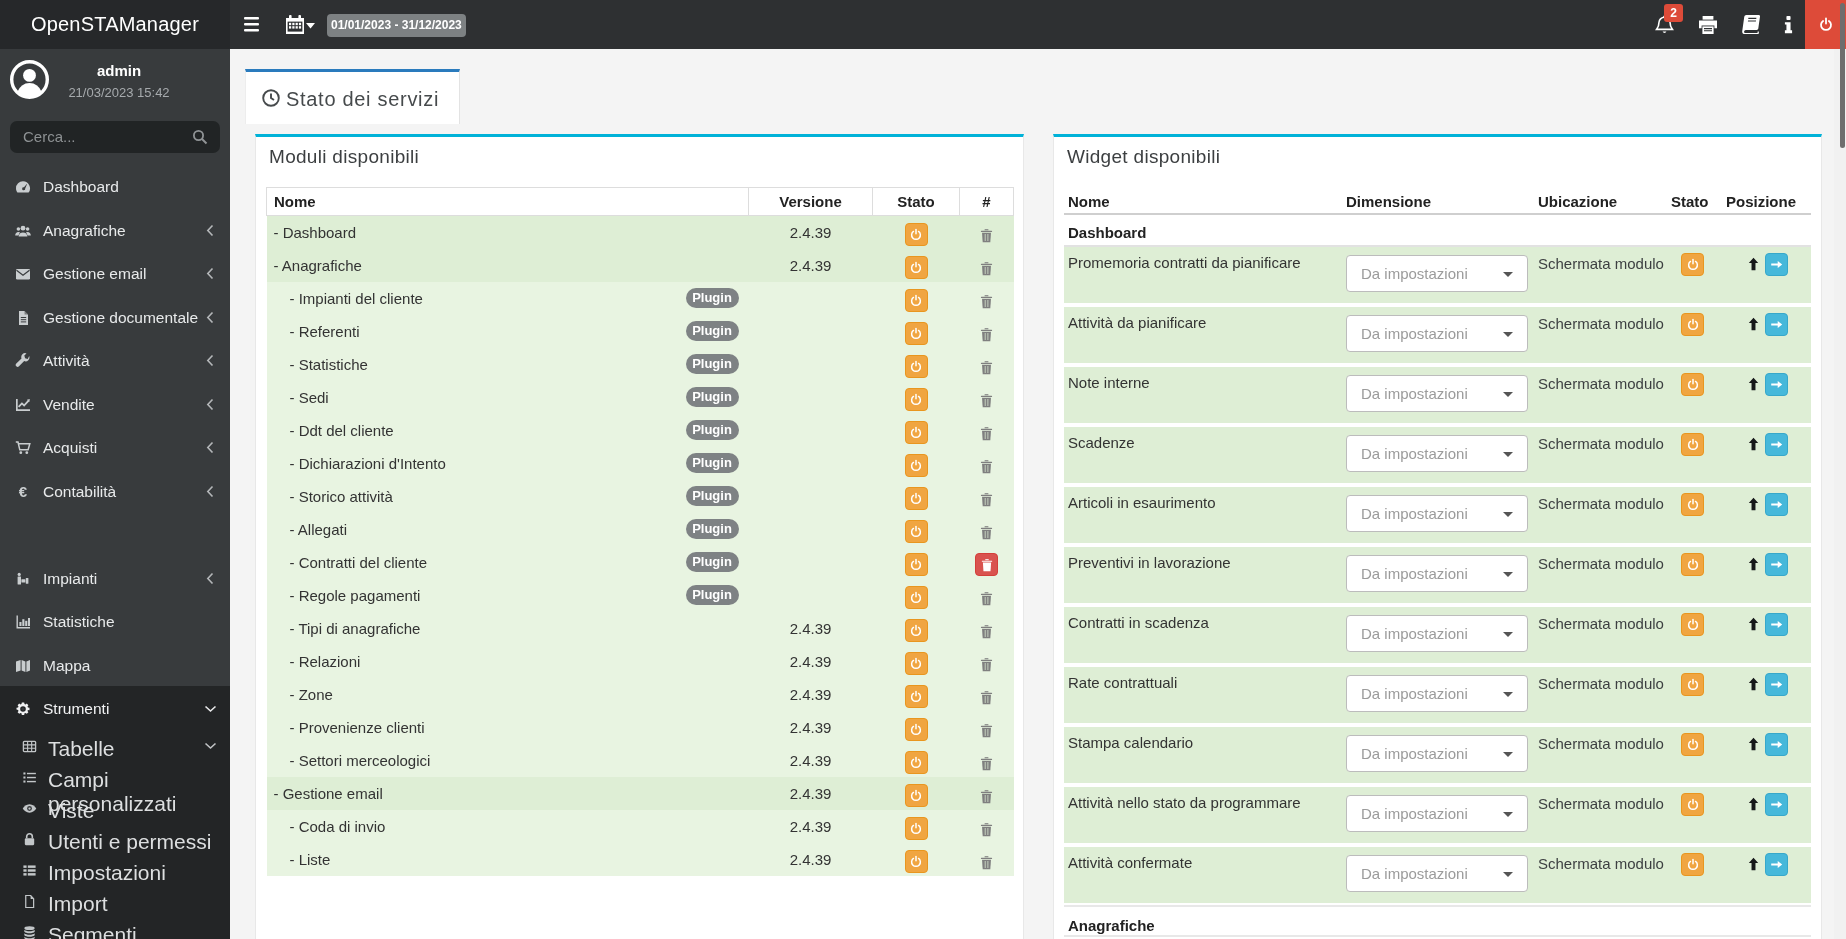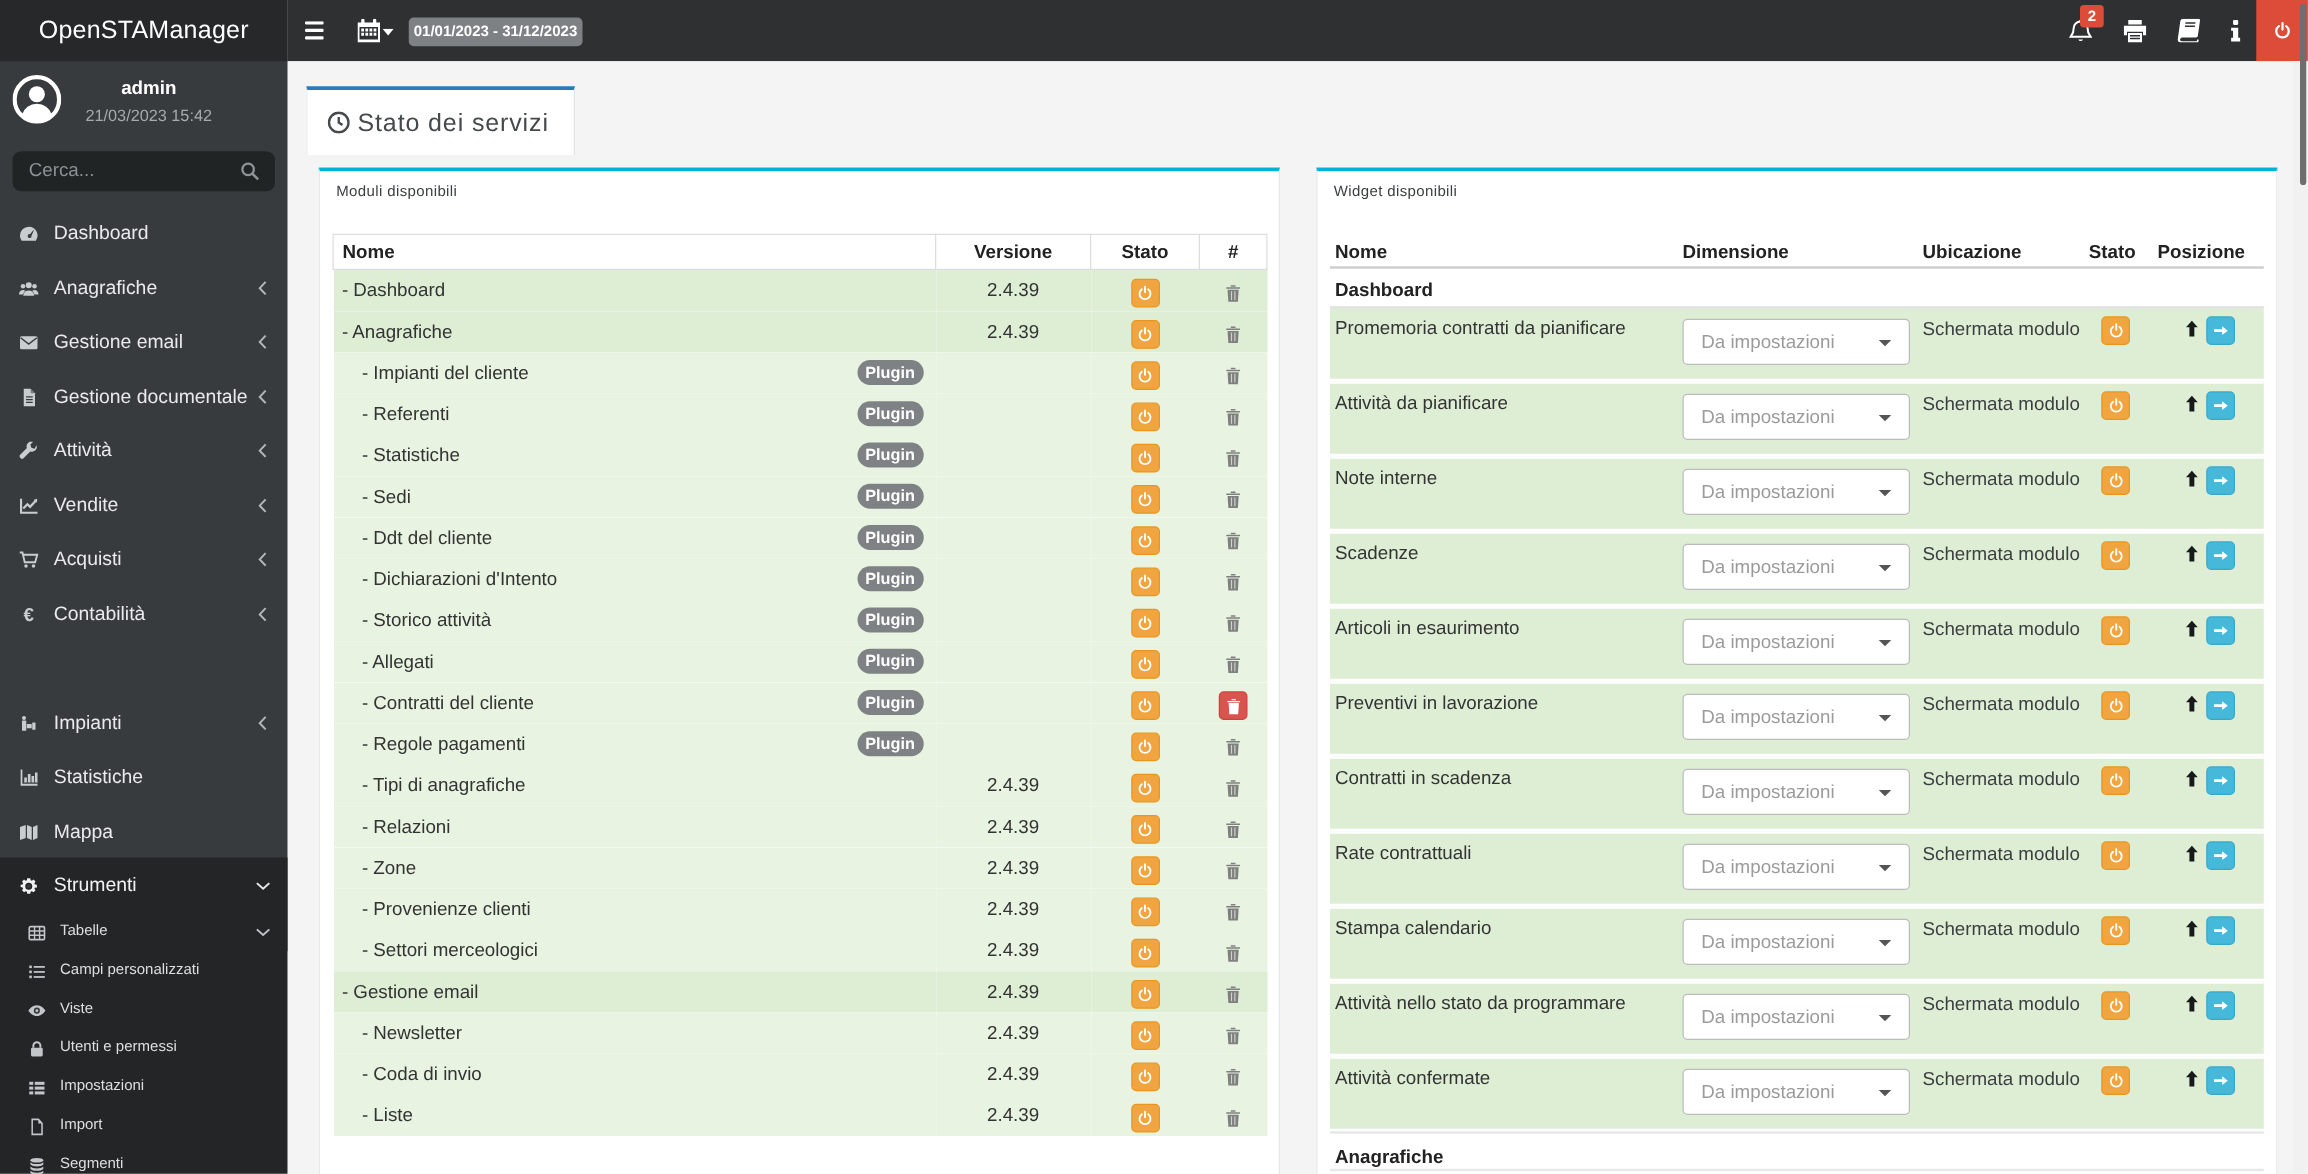--- a/index.html
+++ b/index.html
@@ -6,29 +6,29 @@
 .abs{position:absolute}
 #sidebar{position:absolute;left:0;top:0;width:230px;height:761px;background:#383b3d;z-index:5}
 #brand{position:absolute;left:0;top:0;width:230px;height:49px;background:#26282a;color:#fff;font-size:20px;text-align:center;line-height:49px;letter-spacing:.2px}
 #uname{position:absolute;left:60px;top:62px;width:118px;text-align:center;color:#fff;font-weight:bold;font-size:15px}
 #udate{position:absolute;left:48px;top:85px;width:142px;text-align:center;color:#a6aaad;font-size:13px}
 #search{position:absolute;left:10px;top:121px;width:210px;height:32px;background:#212425;border-radius:7px;color:#8d9193;font-size:15px;line-height:32px;padding-left:13px}
 .mitem{position:absolute;left:0;width:230px;height:44px;color:#e8eaeb;font-size:15.5px}
 .mitem .lab{position:absolute;left:43px;top:13px}
 .mitem .mi{position:absolute;left:15px;top:14px;width:16px;height:16px}
 .chev{position:absolute;right:15px;top:13px;color:#b4b7b9;font-size:13px;font-family:"Liberation Sans",sans-serif}
-.sub{font-size:12px;color:#dddfe0;height:31px}
+.sub{font-size:21px;color:#dddfe0;height:31px}
 .sub .lab{position:absolute;left:48px;top:6px}
 .sub .mi{position:absolute;left:22px;top:8px;width:15px;height:15px}
 #navbar{position:absolute;left:230px;top:0;right:0;height:49px;background:#2e3032}
 #content{position:absolute;left:230px;top:49px;width:1616px;height:890px;background:#f4f4f4}
 #tab{position:absolute;left:15px;top:20px;width:215px;height:55px;background:#fff;border-top:3px solid #2a7bbd;border-right:1px solid #e3e3e3;border-left:1px solid #ededed;color:#464a4c;font-size:20px;letter-spacing:.7px}
 #tab span{position:absolute;left:40px;top:16px}
 .card{position:absolute;top:85px;background:#fff;border-top:3px solid #00b2d8;border:1px solid #e8e8e8;border-top:3px solid #00b2d8;width:769px}
-.cardtitle{position:absolute;left:13px;top:9px;font-size:12px;color:#3c3f41;letter-spacing:.3px}
+.cardtitle{position:absolute;left:13px;top:9px;font-size:19px;color:#3c3f41;letter-spacing:.3px}
 table.mtab{border-collapse:collapse;position:absolute;left:10px;top:50px;width:747px;table-layout:fixed;font-size:15px;color:#333}
 table.mtab th{border:1px solid #ddd;font-weight:bold;text-align:center;height:28px;color:#222}
 table.mtab td{height:33px;padding:0;position:relative}
 .lvl0{background:#deeed5}
 .lvl1{background:#e8f4e1}
 .btn{display:inline-block;width:23px;height:23px;border-radius:4px;position:relative;vertical-align:middle}
 table.mtab .btn{top:2.5px}
 table.mtab .tr{position:relative;top:2px}
 .btn-o{background:#f0a541;border:1px solid #e9961f}
 .btn-r{background:#d9534f;border:1px solid #d43f3a}
@@ -633,36 +633,20 @@
             <td style="text-align:center"><svg class="tr" viewBox="0 0 14 16">
                 <g fill="#7f7f7f">
                   <rect x="1" y="3" width="12" height="1.3" rx=".4"></rect>
                   <path d="M5 1.2h4v1.2H5z"></path>
                   <path d="M2.2 5h9.6l-.7 10.4H2.9z"></path>
                   <path fill="#deeed5" d="M5.1 6.3h1v7.6h-1zM8 6.3h1v7.6H8z" opacity=".8"></path>
                 </g>
               </svg></td>
           </tr>
 <tr class="lvl1">
-            <td style="padding-left:23px">- Newsletter</td>
-            <td style="text-align:center">2.4.39</td>
-            <td style="text-align:center"><span class="btn btn-o"><svg class="pw" viewBox="0 0 16 16">
-                  <path fill="none" stroke="#fff" stroke-width="1.7" d="M5.1 3.9a5 5 0 1 0 5.8 0" stroke-linecap="round"></path>
-                  <path stroke="#fff" stroke-width="1.7" stroke-linecap="round" d="M8 1.6v5"></path>
-                </svg></span></td>
-            <td style="text-align:center"><svg class="tr" viewBox="0 0 14 16">
-                <g fill="#7f7f7f">
-                  <rect x="1" y="3" width="12" height="1.3" rx=".4"></rect>
-                  <path d="M5 1.2h4v1.2H5z"></path>
-                  <path d="M2.2 5h9.6l-.7 10.4H2.9z"></path>
-                  <path fill="#deeed5" d="M5.1 6.3h1v7.6h-1zM8 6.3h1v7.6H8z" opacity=".8"></path>
-                </g>
-              </svg></td>
-          </tr>
-<tr class="lvl1">
             <td style="padding-left:23px">- Coda di invio</td>
             <td style="text-align:center">2.4.39</td>
             <td style="text-align:center"><span class="btn btn-o"><svg class="pw" viewBox="0 0 16 16">
                   <path fill="none" stroke="#fff" stroke-width="1.7" d="M5.1 3.9a5 5 0 1 0 5.8 0" stroke-linecap="round"></path>
                   <path stroke="#fff" stroke-width="1.7" stroke-linecap="round" d="M8 1.6v5"></path>
                 </svg></span></td>
             <td style="text-align:center"><svg class="tr" viewBox="0 0 14 16">
                 <g fill="#7f7f7f">
                   <rect x="1" y="3" width="12" height="1.3" rx=".4"></rect>
                   <path d="M5 1.2h4v1.2H5z"></path>

